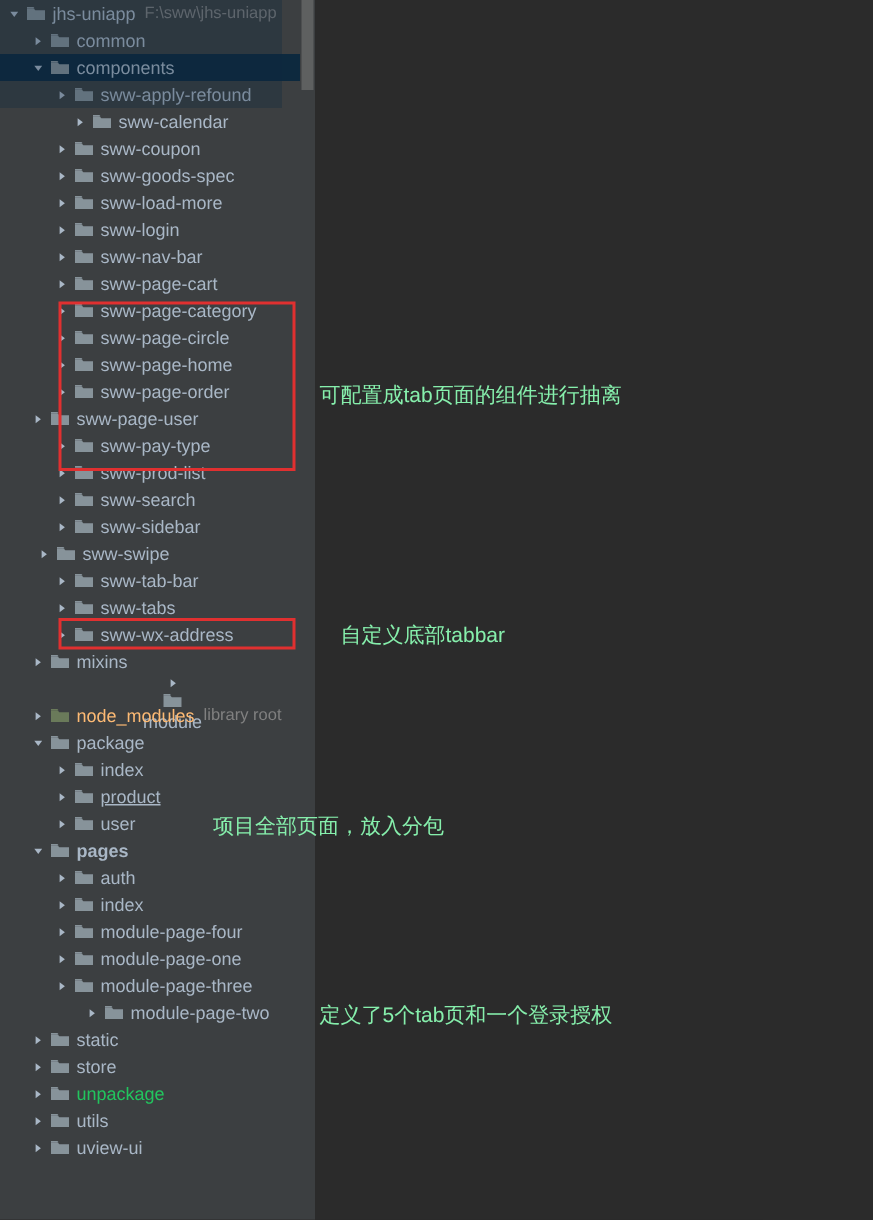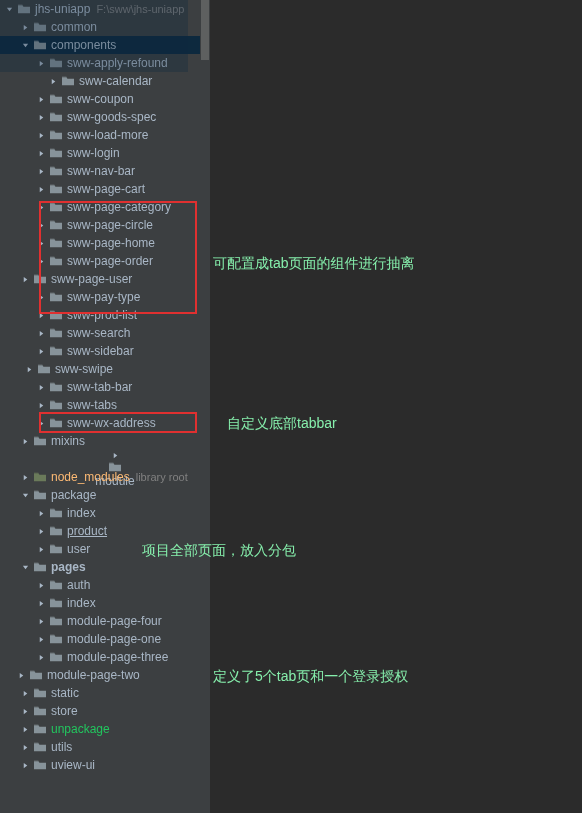--- a/index.html
+++ b/index.html
@@ -632,21 +632,21 @@
           </svg>
         </span>
         <span class="icon">
           <svg viewBox="0 0 16 14">
             <path d="M1 3 L6 3 L7.5 4.5 L15 4.5 L15 12 L1 12 Z" fill="#87939a"></path>
             <path d="M1 3 L1 2 L6 2 L7 3 Z" fill="#87939a"></path>
           </svg>
         </span>
         <span class="label ">module-page-three</span>
       </div>
-      <div class="tree-row" style="padding-left: 16px;">
+      <div class="tree-row" style="padding-left: 56px;">
         <span class="arrow">
           <svg viewBox="0 0 8 8">
             <path d="M2 1 L6 4 L2 7 Z" fill="#a9b7c6"></path>
           </svg>
         </span>
         <span class="icon">
           <svg viewBox="0 0 16 14">
             <path d="M1 3 L6 3 L7.5 4.5 L15 4.5 L15 12 L1 12 Z" fill="#87939a"></path>
             <path d="M1 3 L1 2 L6 2 L7 3 Z" fill="#87939a"></path>
           </svg>

